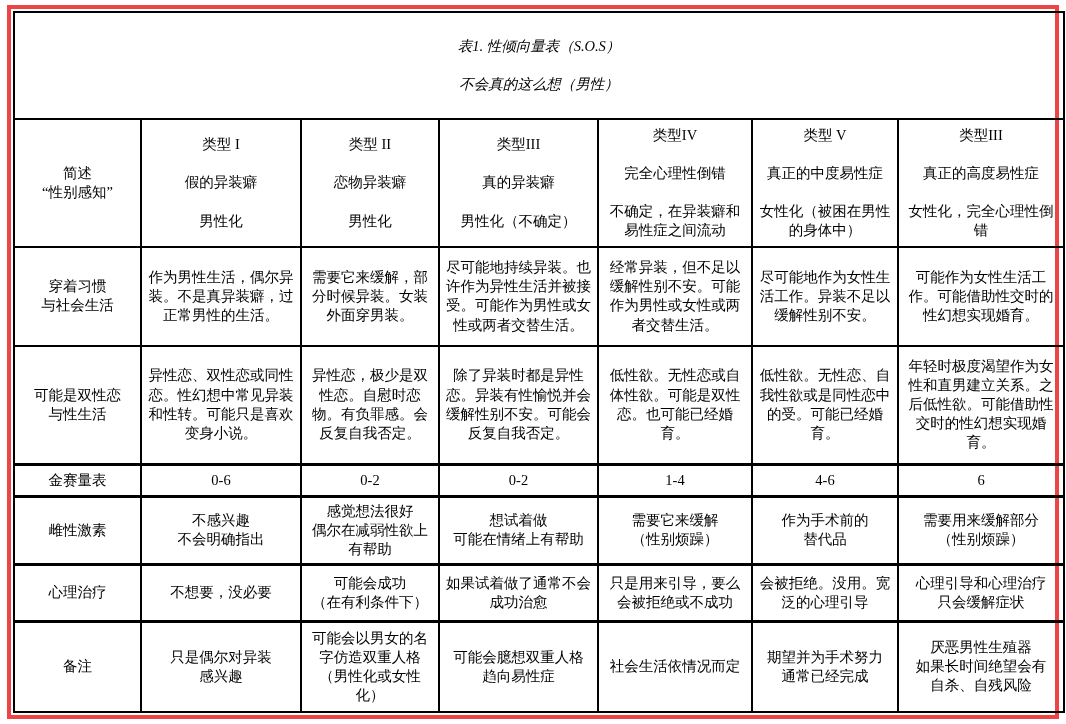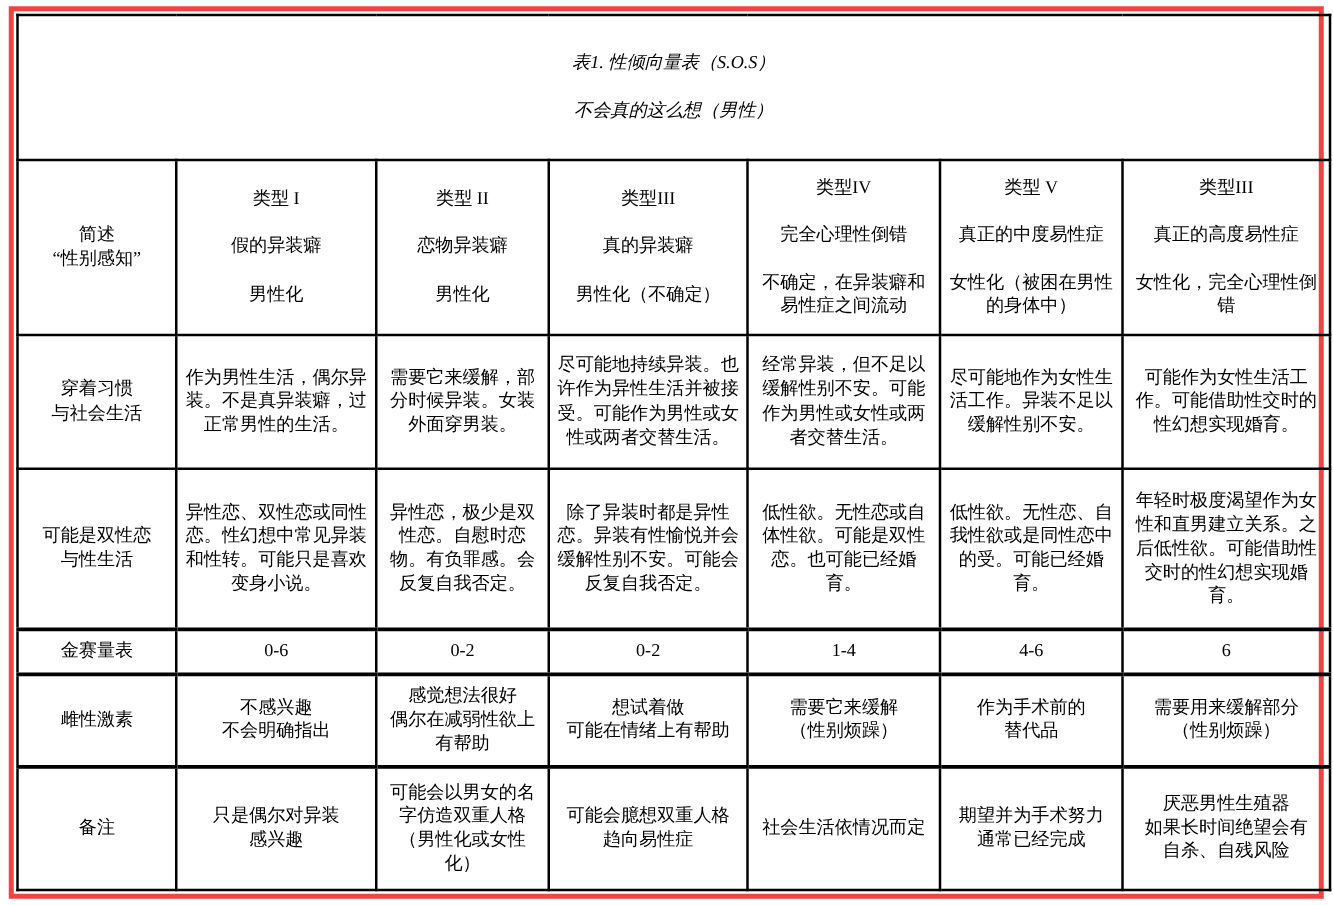--- a/index.html
+++ b/index.html
@@ -160,20 +160,31 @@
         <td>想试着做
 可能在情绪上有帮助</td>
         <td class="gsep">需要它来缓解
 （性别烦躁）</td>
         <td class="gsep">作为手术前的
 替代品</td>
         <td>需要用来缓解部分
 （性别烦躁）</td>
       </tr>
 
+      <tr class="r7">
+        <td class="row-label">心理治疗</td>
+        <td>不想要，没必要</td>
+        <td>可能会成功
+（在有利条件下）</td>
+        <td>如果试着做了通常不会成功治愈</td>
+        <td class="gsep">只是用来引导，要么会被拒绝或不成功</td>
+        <td class="gsep">会被拒绝。没用。宽泛的心理引导</td>
+        <td>心理引导和心理治疗
+只会缓解症状</td>
+      </tr>
 
       <tr class="r8">
         <td class="row-label">备注</td>
         <td>只是偶尔对异装
 感兴趣</td>
         <td>可能会以男女的名字仿造双重人格（男性化或女性化）</td>
         <td>可能会臆想双重人格
 趋向易性症</td>
         <td class="gsep">社会生活依情况而定</td>
         <td class="gsep">期望并为手术努力

